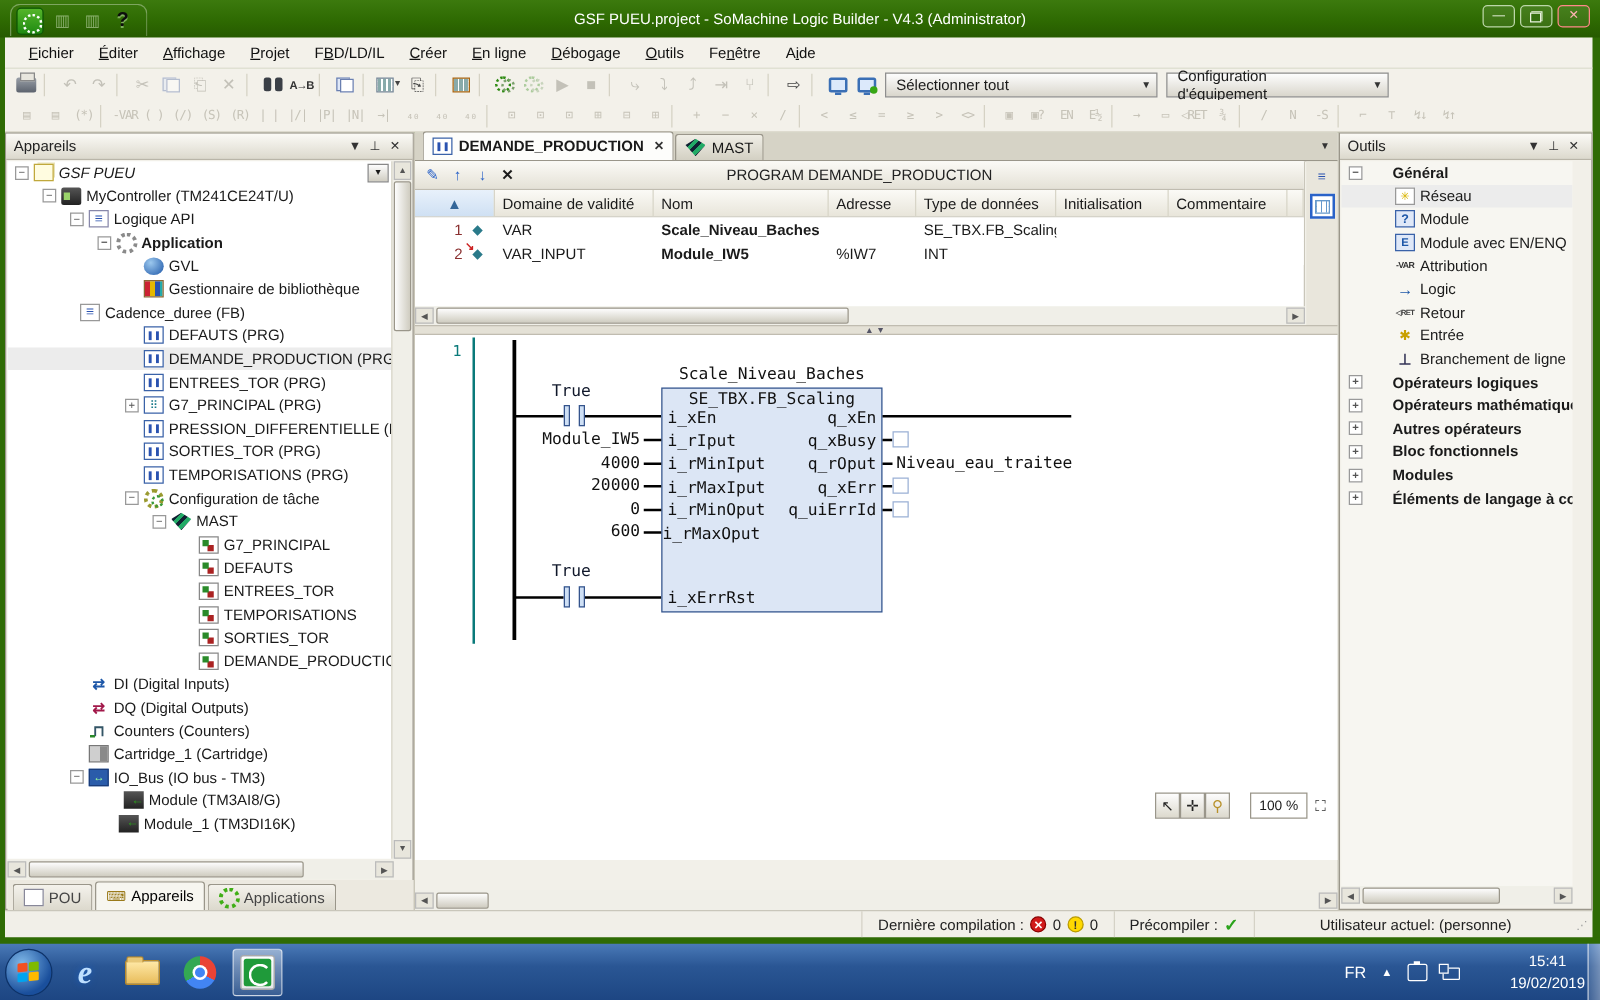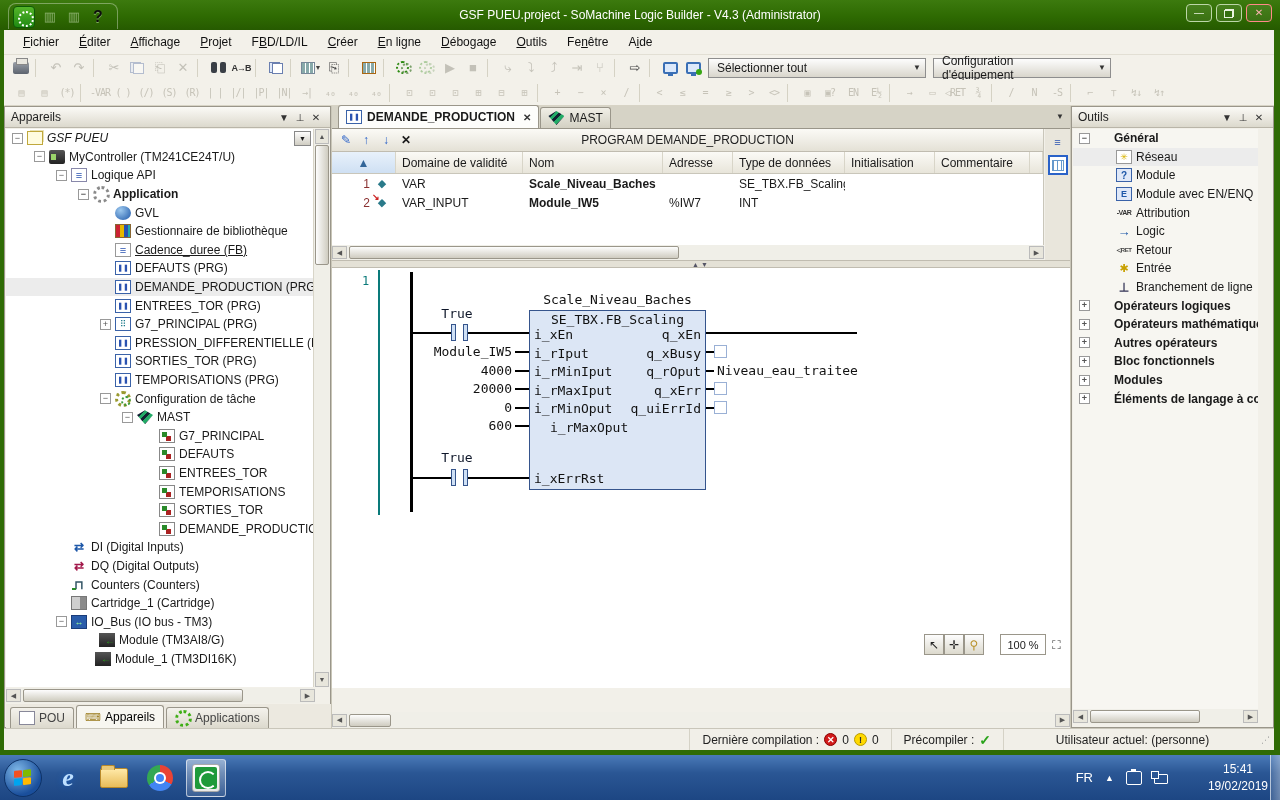--- a/index.html
+++ b/index.html
@@ -582,21 +582,21 @@
           <div class="trow" style="padding-left: 94px;">
             <span class="expander"></span>
             <span class="ticon" data-icon="gvl"></span>
             <span class="tlabel">GVL</span>
           </div>
           <div class="trow" style="padding-left: 94px;">
             <span class="expander"></span>
             <span class="ticon" data-icon="library"></span>
             <span class="tlabel">Gestionnaire de bibliothèque</span>
           </div>
-          <div class="trow" style="padding-left: 94px; text-decoration: underline;">
+          <div class="trow" style="padding-left: 43px;">
             <span class="expander"></span>
             <span class="ticon" data-icon="pou-fb"></span>
             <span class="tlabel">Cadence_duree (FB)</span>
           </div>
           <div class="trow" style="padding-left: 94px;">
             <span class="expander"></span>
             <span class="ticon" data-icon="pou-prg"></span>
             <span class="tlabel">DEFAUTS (PRG)</span>
           </div>
           <div class="trow selected" style="padding-left: 94px;">
@@ -826,21 +826,21 @@
         <span class="wire" style="left:136px;top:209px;width:61px;"></span>
 
         <span class="fbinst">Scale_Niveau_Baches</span>
         <div class="fbbox">
           <span class="fbtype">SE_TBX.FB_Scaling</span>
           <span class="pin" style="left:4px;top:16px;">i_xEn</span>
           <span class="pin" style="left:4px;top:34.5px;">i_rIput</span>
           <span class="pin" style="left:4px;top:53px;">i_rMinIput</span>
           <span class="pin" style="left:4px;top:71.5px;">i_rMaxIput</span>
           <span class="pin" style="left:4px;top:90px;">i_rMinOput</span>
-          <span class="pin" style="left:20px;top:108.5px;">i_rMaxOput</span>
+          <span class="pin" style="left:0;top:108.5px;">i_rMaxOput</span>
           <span class="pin" style="left:4px;top:160px;">i_xErrRst</span>
           <span class="pin r" style="right:4px;top:16px;">q_xEn</span>
           <span class="pin r" style="right:4px;top:34.5px;">q_xBusy</span>
           <span class="pin r" style="right:4px;top:53px;">q_rOput</span>
           <span class="pin r" style="right:4px;top:71.5px;">q_xErr</span>
           <span class="pin r" style="right:4px;top:90px;">q_uiErrId</span>
         </div>
 
         <span class="operand" style="left:40px;top:76px;width:140px;">Module_IW5</span>
         <span class="wire" style="left:183px;top:83px;width:14px;"></span>

